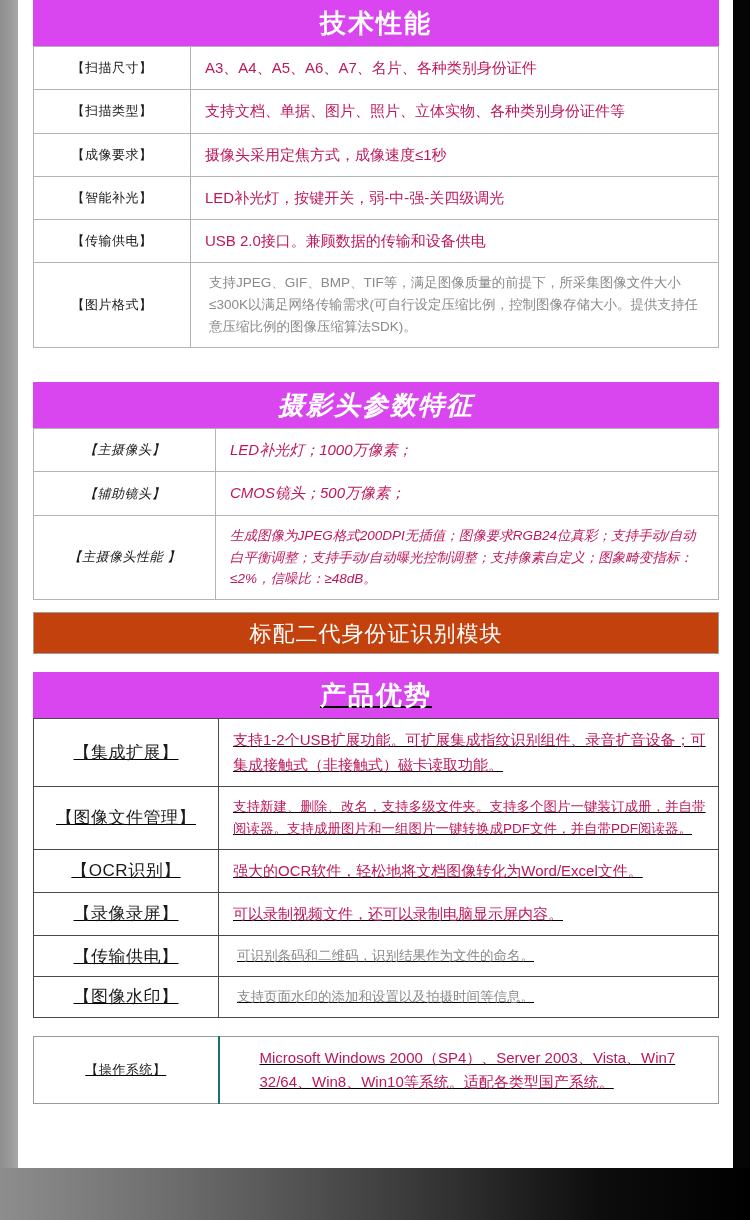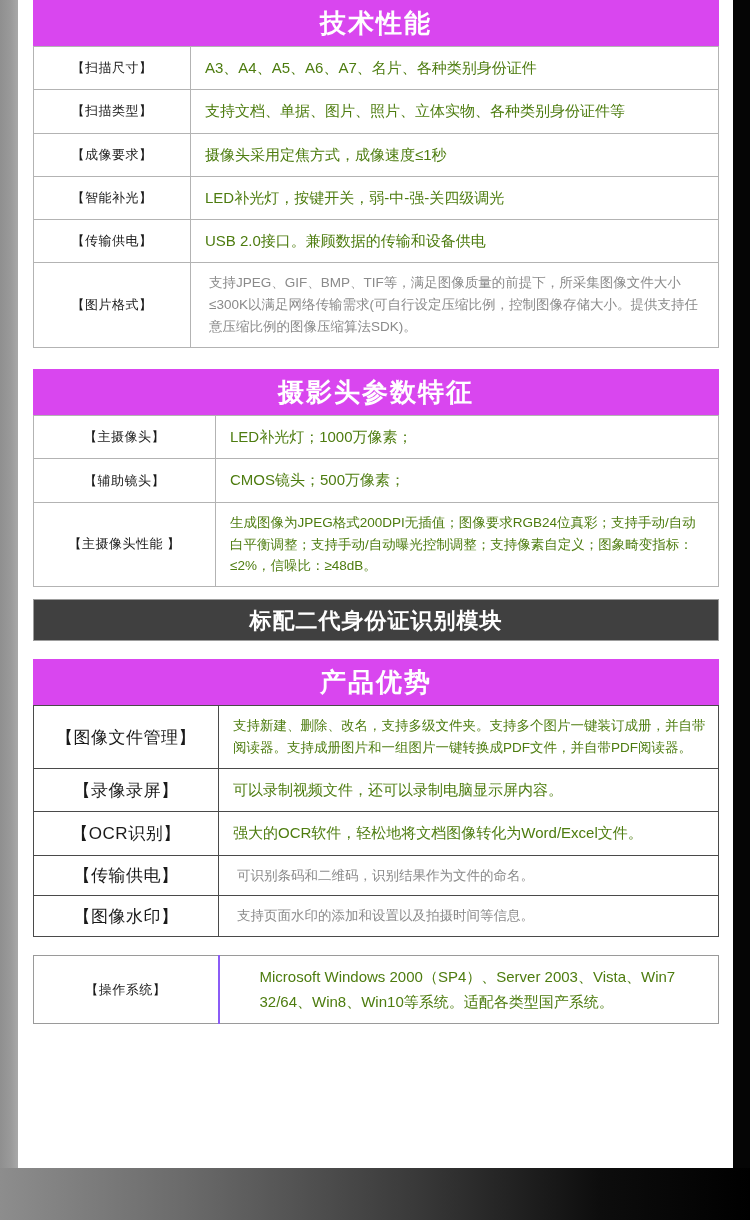--- a/index.html
+++ b/index.html
@@ -42,41 +42,41 @@
   
   #content {
     position: absolute;
     left: 33px;
     top: 0;
     width: 686px;
   }
 
   
   .section { width: 686px; }
-  .section.gap-lg { margin-top: 21px; }
-  .section.gap-md { margin-top: 18px; }
+  .section.gap-lg { margin-top: 34px; font-style: italic; }
+  .section.gap-md { margin-top: 18px; text-decoration: underline; }
   .section.gap-sm { margin-top: 12px; }
 
   .band {
     background: #d946ef;
     color: #ffffff;
     text-align: center;
     font-size: 26px;
     font-weight: bold;
     letter-spacing: 2px;
     line-height: 46px;
     height: 46px;
   }
 
   .band-light {
-    background: #404040;
+    background: #c2410c;
     color: #ffffff;
     text-align: center;
     font-size: 22px;
-    font-weight: bold;
+    font-weight: normal;
     letter-spacing: 1px;
     line-height: 42px;
     height: 42px;
     border: 1px solid #9d9d9d;
   }
 
   
   table.spec {
     width: 686px;
     border-collapse: collapse;
@@ -95,40 +95,40 @@
     font-size: 13px;
     color: #1a1a1a;
     font-weight: 500;
     letter-spacing: 0.5px;
     padding: 8px 4px;
   }
 
   td.val {
     text-align: left;
     font-size: 15px;
-    color: #4d7c0f;
+    color: #be185d;
     line-height: 1.62;
     padding: 9px 10px 9px 14px;
   }
 
   td.val.faded { color: #8a8a8a; padding-left: 18px; }
   td.val.small { font-size: 13.5px; }
 
   
   table.t1 col.c1 { width: 157px; }
   
   table.t2 col.c1 { width: 182px; }
   
   table.t3 col.c1 { width: 185px; }
   table.t3 td { border: 1px solid #4a4a4a; }
   table.t3 td.key { font-size: 17px; }
   
   table.t4 col.c1 { width: 185px; }
   table.t4 td { border: 1px solid #9a9a9a; }
-  table.t4 td.sep { border-left: 2px solid #8b5cf6; padding-left: 40px; }
+  table.t4 td.sep { border-left: 2px solid #0f766e; padding-left: 40px; }
 </style>
 </head>
 <body>
 
 <div id="page">
 
   <div class="edge-left"></div>
   <div class="edge-right"></div>
   <div class="edge-bottom"></div>
 
@@ -200,32 +200,36 @@
 
     <div class="section gap-md">
       <div class="band">产品优势</div>
       <table class="spec t3">
         <colgroup>
             <col class="c1">
             <col>
           </colgroup>
         <tbody>
           <tr>
+            <td class="key">【集成扩展】</td>
+            <td class="val">支持1-2个USB扩展功能。可扩展集成指纹识别组件、录音扩音设备；可集成接触式（非接触式）磁卡读取功能。</td>
+          </tr>
+          <tr>
             <td class="key">【图像文件管理】</td>
             <td class="val small">支持新建、删除、改名，支持多级文件夹。支持多个图片一键装订成册，并自带阅读器。支持成册图片和一组图片一键转换成PDF文件，并自带PDF阅读器。</td>
           </tr>
           <tr>
+            <td class="key">【OCR识别】</td>
+            <td class="val">强大的OCR软件，轻松地将文档图像转化为Word/Excel文件。</td>
+          </tr>
+          <tr>
             <td class="key">【录像录屏】</td>
             <td class="val">可以录制视频文件，还可以录制电脑显示屏内容。</td>
           </tr>
           <tr>
-            <td class="key">【OCR识别】</td>
-            <td class="val">强大的OCR软件，轻松地将文档图像转化为Word/Excel文件。</td>
-          </tr>
-          <tr>
             <td class="key">【传输供电】</td>
             <td class="val small faded">可识别条码和二维码，识别结果作为文件的命名。</td>
           </tr>
           <tr>
             <td class="key">【图像水印】</td>
             <td class="val small faded">支持页面水印的添加和设置以及拍摄时间等信息。</td>
           </tr>
         </tbody>
       </table>
     </div>

